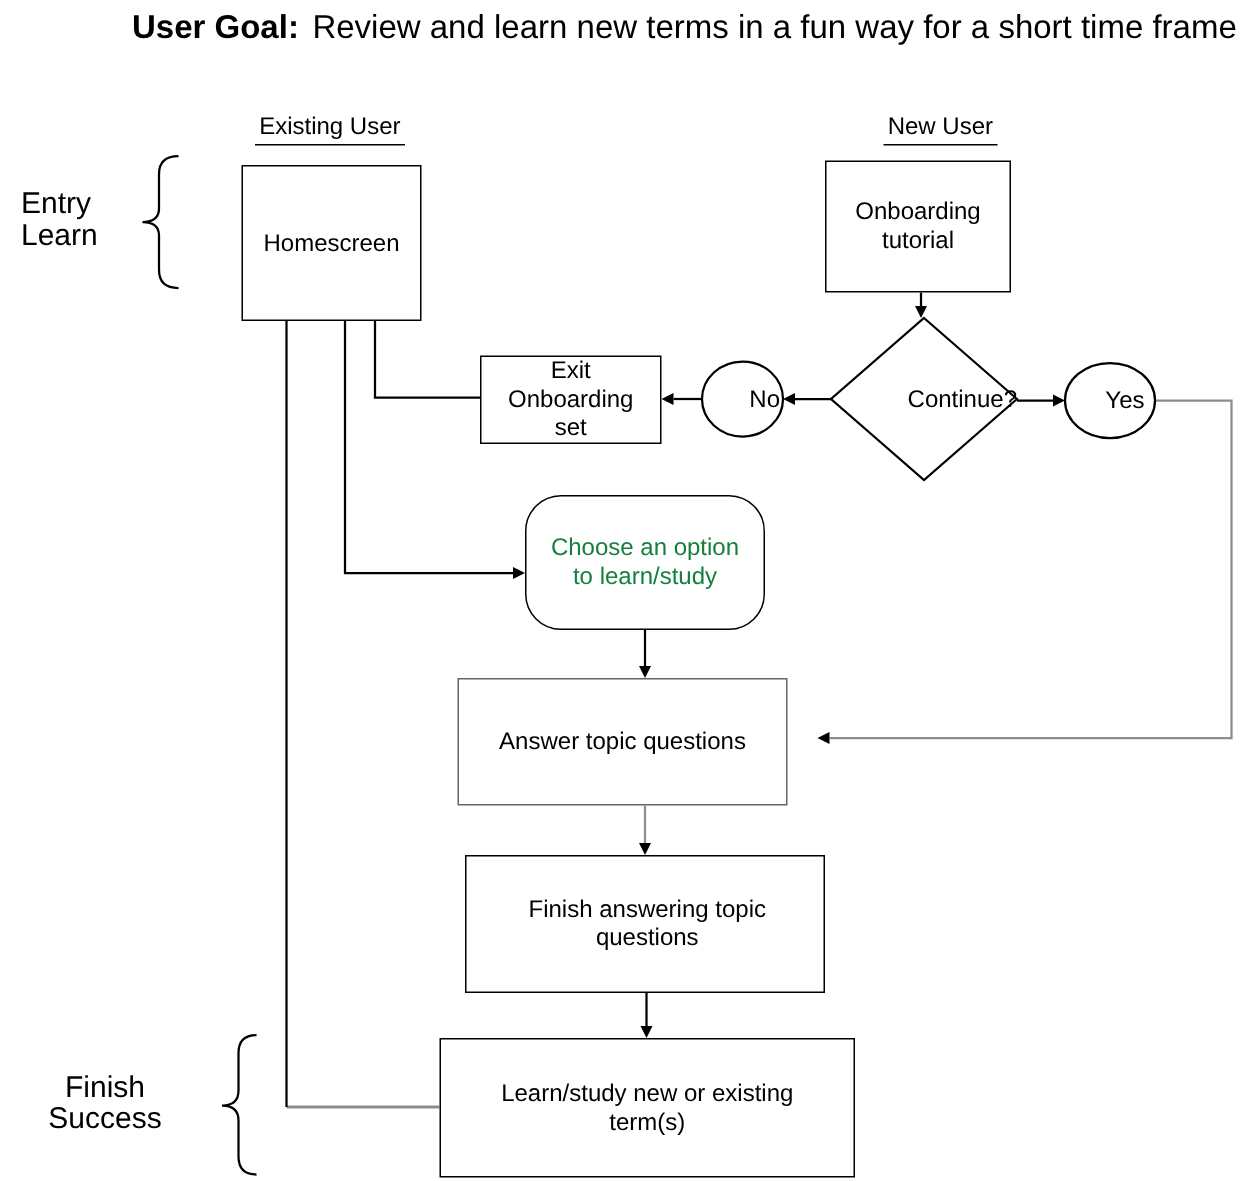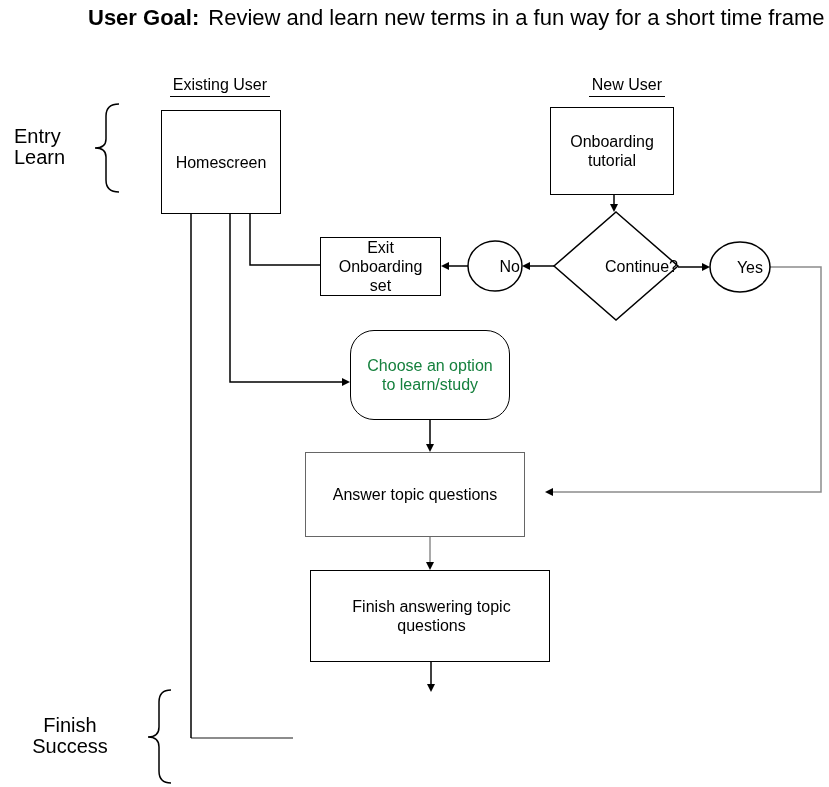--- a/index.html
+++ b/index.html
@@ -140,20 +140,23 @@
   </div>
 
   <div class="node gray-border" style="left:305px;top:452px;width:220px;height:85px;">
     <span>Answer topic questions</span>
   </div>
 
   <div class="node" style="left:310px;top:570px;width:240px;height:92px;padding-left:11px;">
     <span style="max-width:210px;">Finish answering topic questions</span>
   </div>
 
+  <div class="node" style="left:293px;top:692px;width:277px;height:93px;">
+    <span style="max-width:240px;">Learn/study new or existing term(s)</span>
+  </div>
 
   <div class="shape-label" style="left:554px;top:242px;width:124px;height:48px;">
     <span>Continue?</span>
   </div>
   <div class="shape-label" style="left:470px;top:242px;width:50px;height:48px;">
     <span>No</span>
   </div>
   <div class="shape-label" style="left:712px;top:243px;width:51px;height:48px;">
     <span>Yes</span>
   </div>

